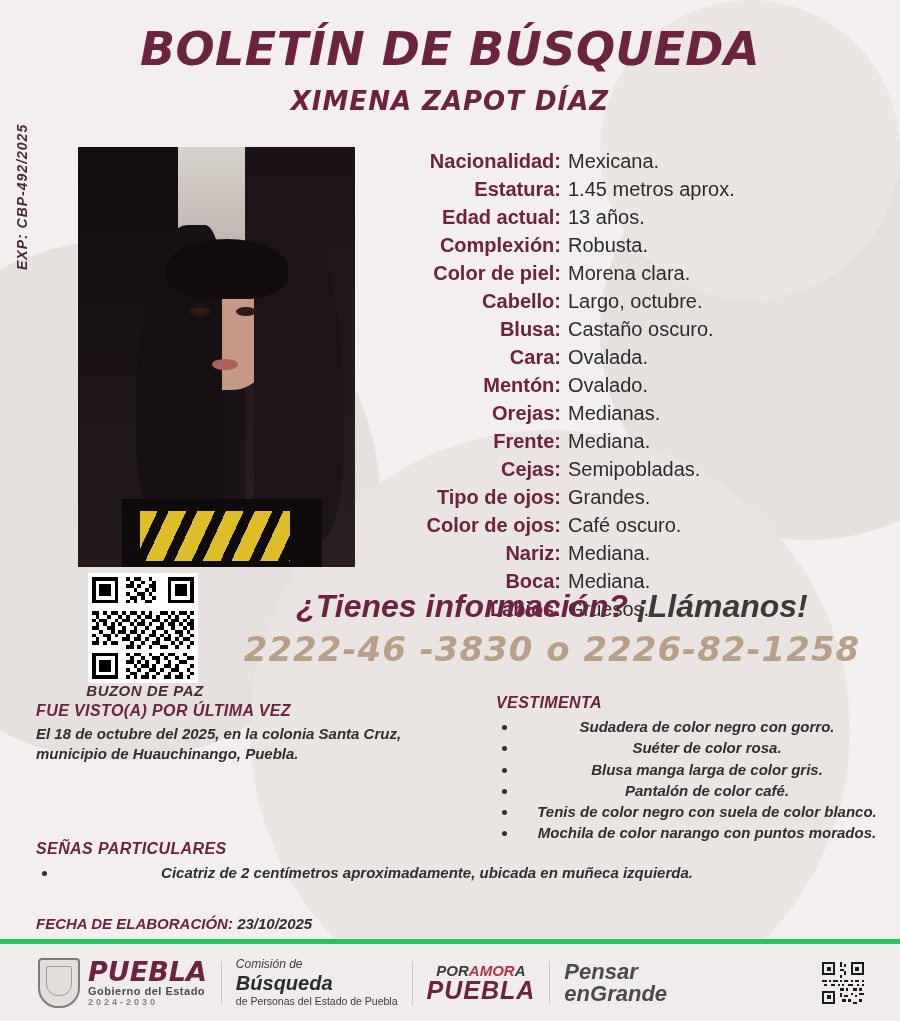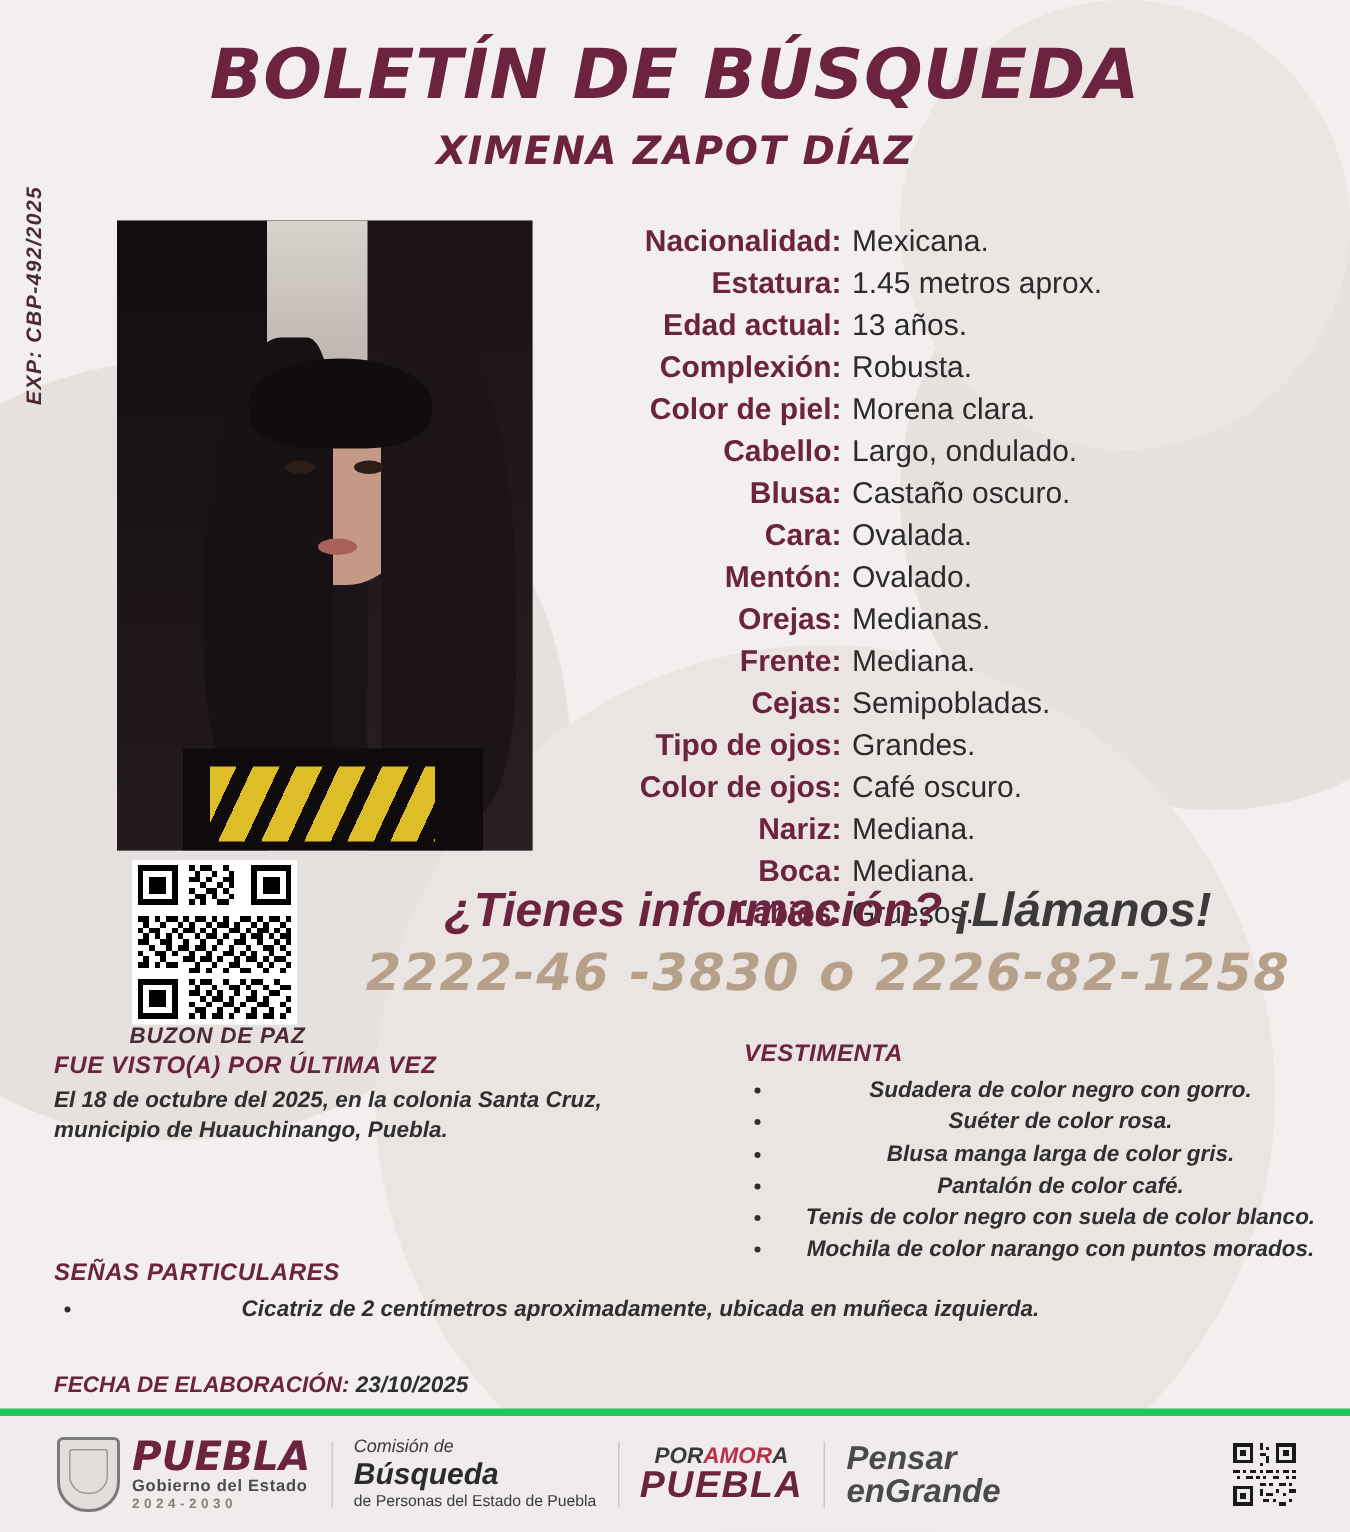--- a/index.html
+++ b/index.html
@@ -229,21 +229,21 @@
     <div class="attr-row">
       <div class="attr-label">Complexión:</div>
       <div class="attr-value">Robusta.</div>
     </div>
     <div class="attr-row">
       <div class="attr-label">Color de piel:</div>
       <div class="attr-value">Morena clara.</div>
     </div>
     <div class="attr-row">
       <div class="attr-label">Cabello:</div>
-      <div class="attr-value">Largo, ondulado.</div>
+      <div class="attr-value">Largo, octubre.</div>
     </div>
     <div class="attr-row">
       <div class="attr-label">Blusa:</div>
       <div class="attr-value">Castaño oscuro.</div>
     </div>
     <div class="attr-row">
       <div class="attr-label">Cara:</div>
       <div class="attr-value">Ovalada.</div>
     </div>
     <div class="attr-row">

